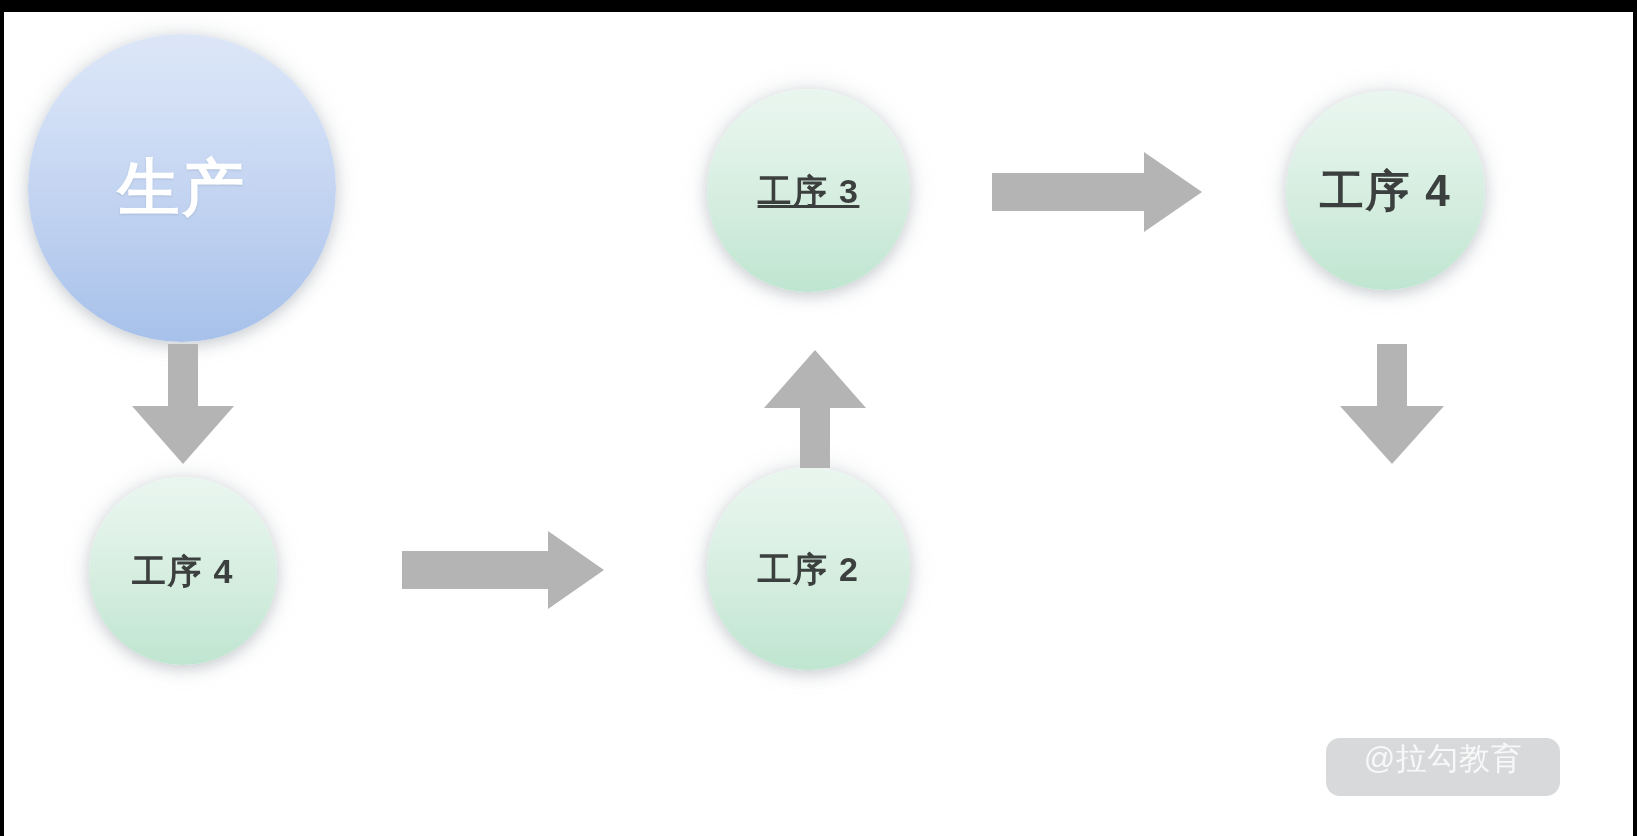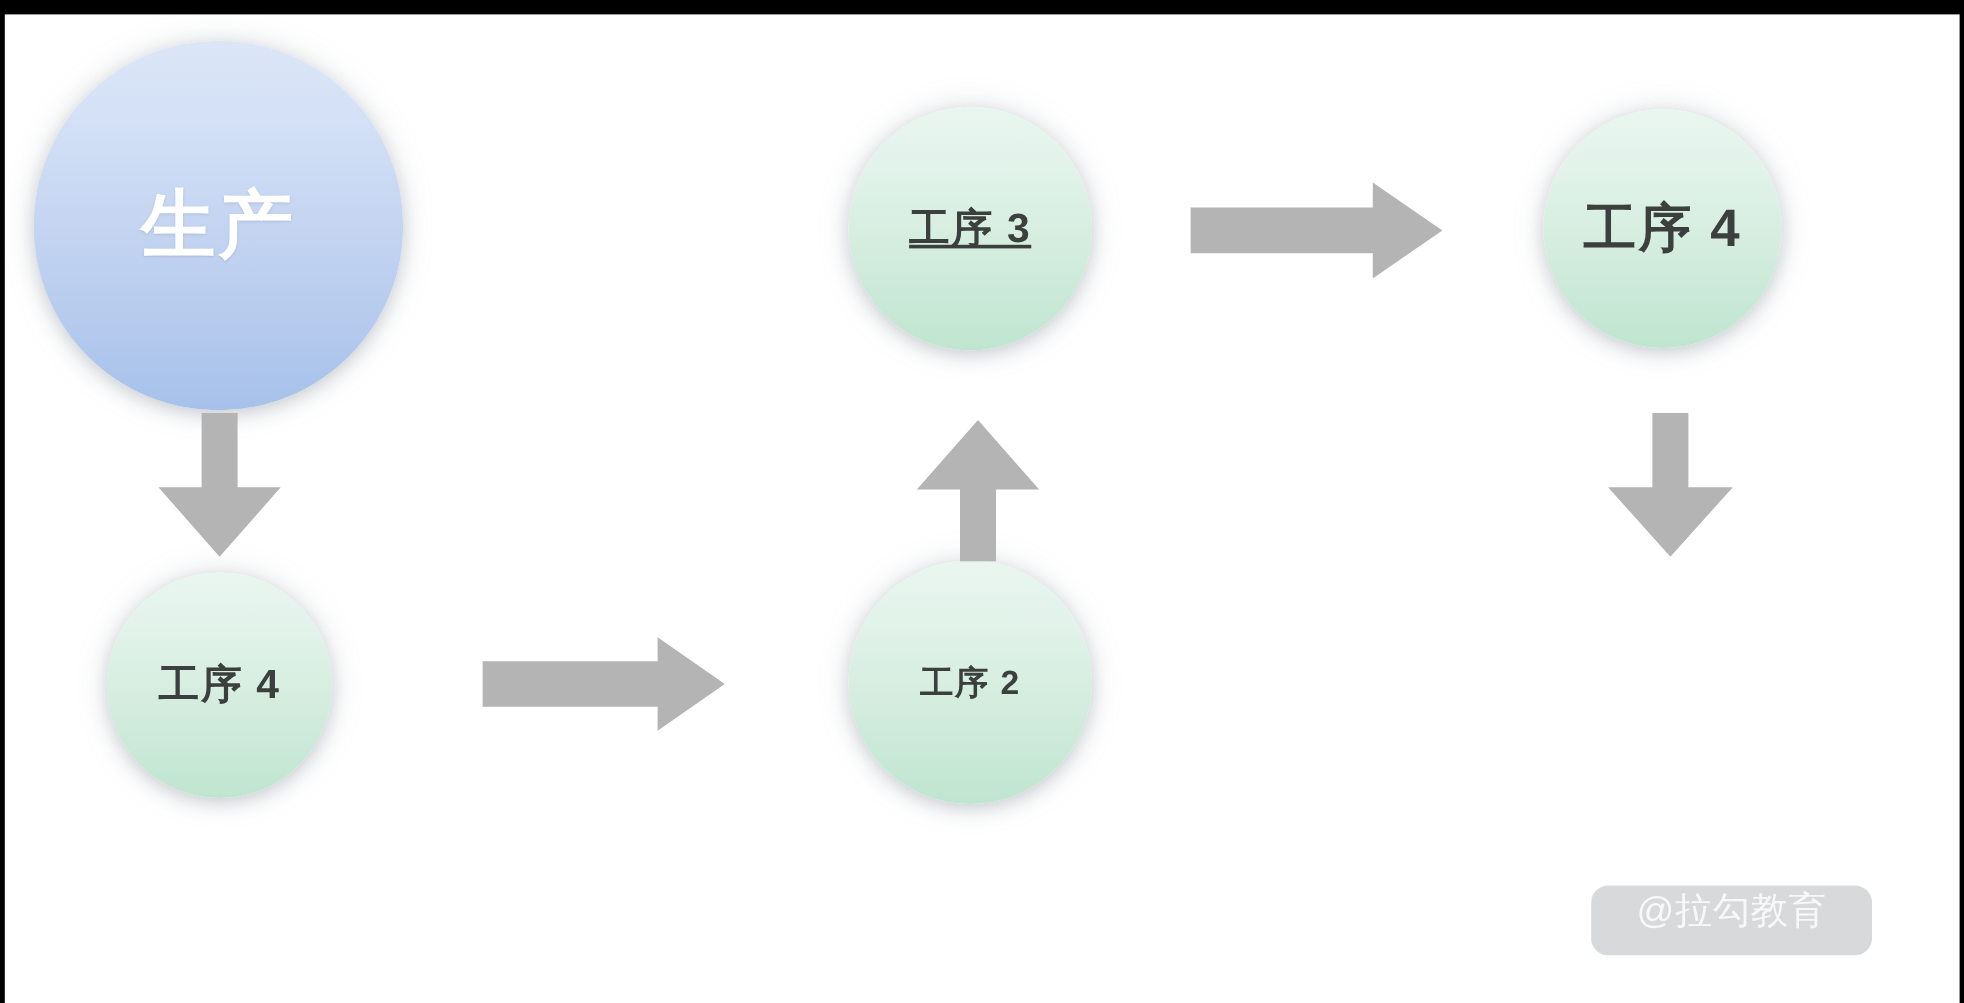--- a/index.html
+++ b/index.html
@@ -70,21 +70,21 @@
   }
 
   
   #node-production { left: 24px;   top: 22px;  width: 308px; height: 308px; }
   #node-production .label { font-size: 62px; }
 
   #node-step1 { left: 85px;  top: 465px; width: 188px; height: 188px; }
   #node-step1 .label { font-size: 34px; }
 
   #node-step2 { left: 703px; top: 455px; width: 203px; height: 203px; }
-  #node-step2 .label { font-size: 28px; }
+  #node-step2 .label { font-size: 34px; }
 
   #node-step3 { left: 703px; top: 77px;  width: 203px; height: 203px; }
   #node-step3 .label { font-size: 34px; text-decoration: underline; }
 
   #node-step4 { left: 1282px; top: 79px; width: 199px; height: 199px; }
   #node-step4 .label { font-size: 44px; }
 
   #node-finished { left: 1222px; top: 429px; width: 322px; height: 322px; }
   #node-finished .label { font-size: 62px; }
 

